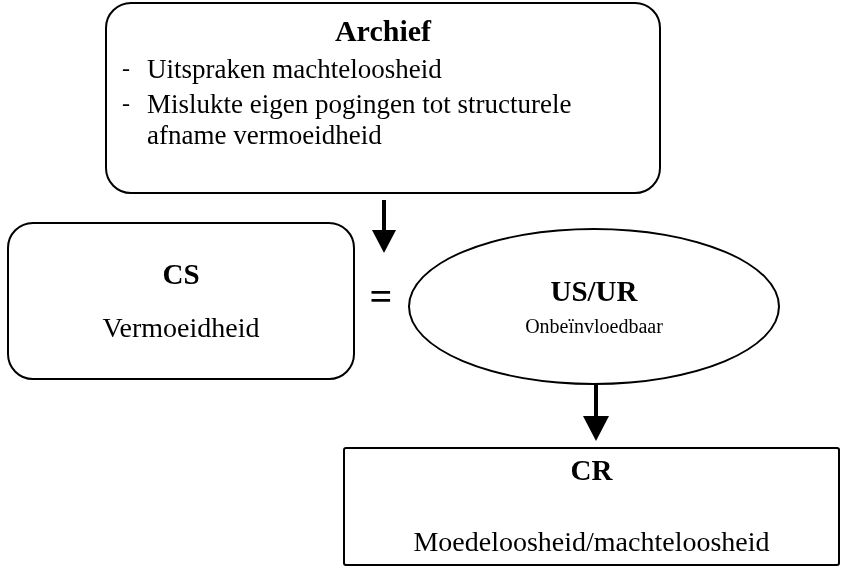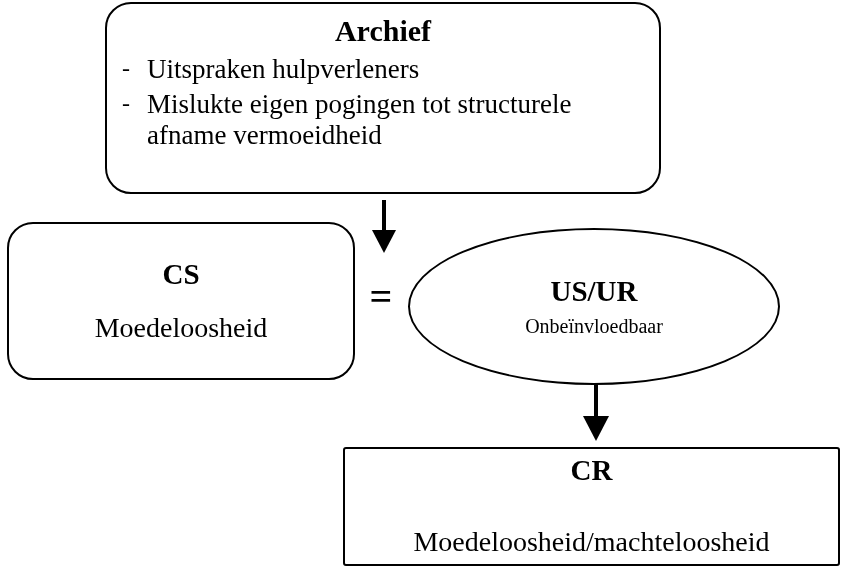--- a/index.html
+++ b/index.html
@@ -146,37 +146,37 @@
 </head>
 <body>
 
 <div id="canvas">
 
   <div class="node" id="archief-box">
     <div id="archief-title" class="node-title">Archief</div>
     <div id="archief-list">
       <div class="archief-item">
         <span class="archief-dash">-</span>
-        <span class="archief-text">Uitspraken hulpverleners</span>
+        <span class="archief-text">Uitspraken machteloosheid</span>
       </div>
       <div class="archief-item">
         <span class="archief-dash">-</span>
         <span class="archief-text">Mislukte eigen pogingen tot structurele afname vermoeidheid</span>
       </div>
     </div>
   </div>
 
   <svg class="arrow" id="arrow-archief-cs" viewBox="0 0 32 54">
     <line x1="16" y1="0" x2="16" y2="34" stroke="#000" stroke-width="4"></line>
     <polygon points="4,30 28,30 16,53" fill="#000"></polygon>
   </svg>
 
   <div class="node" id="cs-box">
     <div class="node-title">CS</div>
-    <div class="node-sub">Moedeloosheid</div>
+    <div class="node-sub">Vermoeidheid</div>
   </div>
 
   <div id="equals-sign">=</div>
 
   <div class="node" id="usur-ellipse">
     <div class="node-title">US/UR</div>
     <div class="node-sub">Onbeïnvloedbaar</div>
   </div>
 
   <svg class="arrow" id="arrow-usur-cr" viewBox="0 0 32 60">

